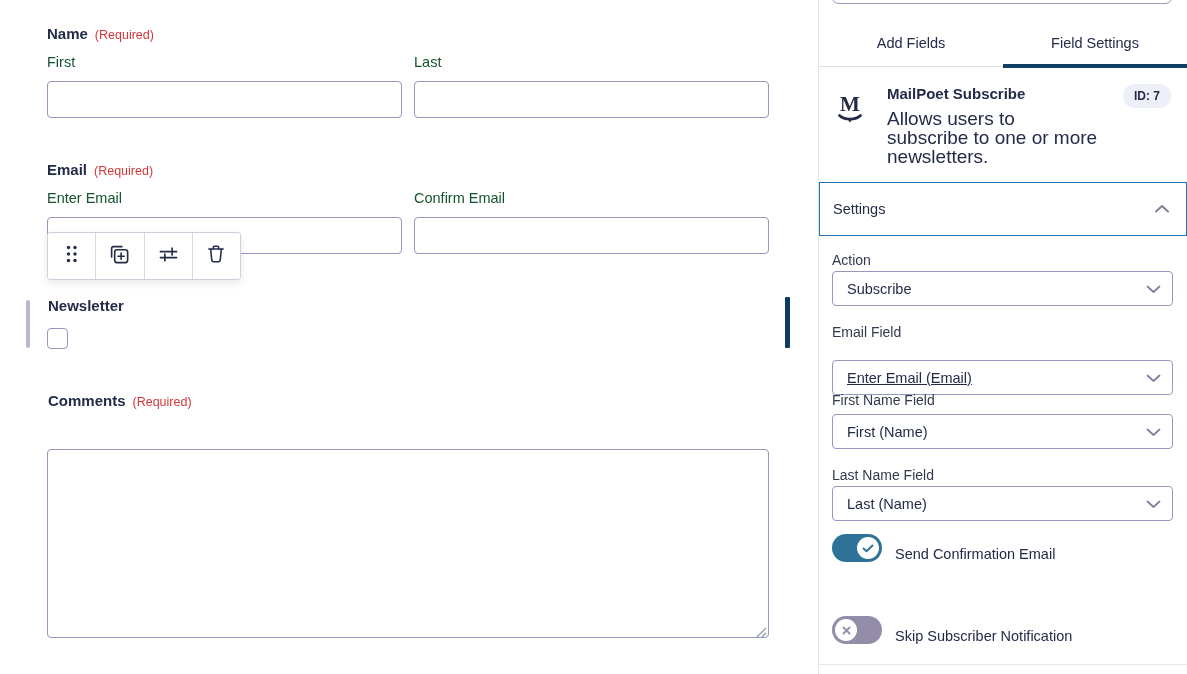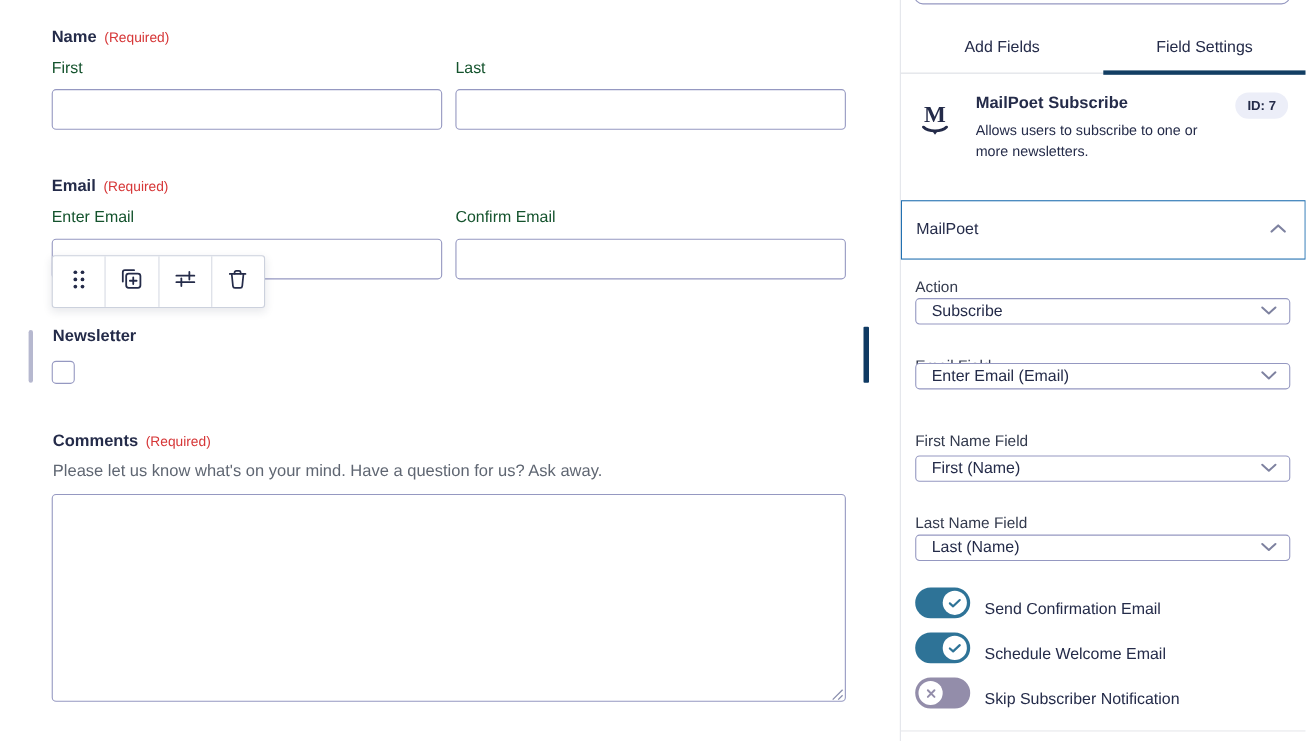--- a/index.html
+++ b/index.html
@@ -44,32 +44,32 @@
           align-items:flex-end; border-bottom:1px solid #dcdee4; }
   .tab { flex:1; text-align:center; font-size:14.5px; color:#242b49; padding-bottom:15px;
          position:relative; cursor:pointer; }
   .tab.active::after { content:""; position:absolute; left:0; right:0; bottom:-2px; height:4px;
                        background:#123e63; }
 
   .finfo-logo { position:absolute; left:16px; top:94px; width:30px; height:32px; text-align:center; }
   .finfo-logo .m { font-family:"Liberation Serif","DejaVu Serif",serif; font-weight:700;
                    font-size:21px; line-height:20px; color:#242b49; }
   .finfo-title { position:absolute; left:68px; top:85px; font-size:15px; font-weight:700; color:#242b49; }
-  .finfo-desc { position:absolute; left:68px; top:109px; width:212px; font-size:13px;
+  .finfo-desc { position:absolute; left:68px; top:109px; width:212px; font-size:19px;
                 line-height:19px; color:#242b49; }
   .id-badge { position:absolute; right:16px; top:84px; background:#eceef8; color:#242b49;
               font-size:12px; font-weight:700; border-radius:13px; padding:5px 11px; }
 
   .accordion { position:absolute; left:0; top:182px; width:368px; height:54px; background:#fff;
                border:1.5px solid #2271b1; display:flex; align-items:center;
                justify-content:space-between; padding:0 16px 0 13px; cursor:pointer; }
   .accordion .ttl { font-size:14.5px; color:#242b49; }
 
   .set-label { position:absolute; left:13px; font-size:14px; color:#333a4d; white-space:nowrap; }
-  .select { position:absolute; left:13px; width:341px; height:24px; border:1px solid #9598c1;
+  .select { position:absolute; left:13px; width:341px; height:35px; border:1px solid #9598c1;
             border-radius:4px; background:#fff; display:flex; align-items:center;
             padding:0 34px 0 14px; font-size:14.5px; color:#242b49; cursor:pointer; }
   .select .chev { position:absolute; right:11px; top:50%; transform:translateY(-50%); }
 
   .toggle-row { position:absolute; left:13px; display:flex; align-items:flex-end; gap:13px; }
   .toggle { position:relative; width:50px; height:28px; border-radius:14px; cursor:pointer; flex:0 0 auto; }
   .toggle.on { background:#2e7397; }
   .toggle.off { background:#938daa; }
   .knob { position:absolute; top:3px; width:22px; height:22px; border-radius:50%; background:#fff;
           display:flex; align-items:center; justify-content:center; }
@@ -145,21 +145,20 @@
     </div>
 
     <div class="abs sel-left-bar"></div>
     <div class="abs fld-label" style="left:48px; top:297px; font-weight:600;">Newsletter</div>
     <div class="abs checkbox"></div>
     <div class="abs sel-right-bar"></div>
 
     <div class="abs" style="left:48px; top:392px;">
       <span class="fld-label">Comments</span><span class="req">(Required)</span>
     </div>
-    <div class="abs desc" style="left:48px; top:420px;">Please let us know what's on your mind. Have a question for us? Ask away.</div>
     <textarea class="abs bigta" style="left: 47px; top: 449px;"></textarea>
     <span class="resize-corner">
       <svg width="11" height="11" viewBox="0 0 11 11">
         <path d="M10 1 L1 10 M10 6 L6 10" stroke="#8a8fae" stroke-width="1.2" fill="none"></path>
       </svg>
     </span>
   </div>
 
   <div class="sidebar">
 
@@ -175,40 +174,40 @@
       <svg width="26" height="10" viewBox="0 0 26 10" style="display:block; margin:0 auto;">
         <path d="M2.5 1.5 C 7 6.2, 19 6.2, 23.5 1.5" stroke="#242b49" stroke-width="2.6" fill="none" stroke-linecap="round"></path>
         <path d="M10.5 5.2 L13 8.6 L15.5 5.2 Z" fill="#242b49"></path>
       </svg>
     </div>
     <div class="finfo-title">MailPoet Subscribe</div>
     <div class="id-badge">ID: 7</div>
     <div class="finfo-desc">Allows users to subscribe to one or more newsletters.</div>
 
     <div class="accordion">
-      <span class="ttl">MailPoet</span>
+      <span class="ttl">Settings</span>
       <span>
         <svg width="16" height="10" viewBox="0 0 16 10" fill="none" stroke="#7e82a0" stroke-width="2" stroke-linecap="round" stroke-linejoin="round">
           <path d="M2 7.5 L8 2 L14 7.5"></path>
         </svg>
       </span>
     </div>
 
     <div class="set-label" style="top:252px;">Action</div>
     <div class="select" style="top:271px;">
       <span>Subscribe</span>
       <span class="chev">
         <svg width="15" height="9" viewBox="0 0 15 9" fill="none" stroke="#7e82a0" stroke-width="1.8" stroke-linecap="round" stroke-linejoin="round">
             <path d="M1.5 1.5 L7.5 7 L13.5 1.5"></path>
           </svg>
       </span>
     </div>
 
     <div class="set-label" style="top:324px;">Email Field</div>
-    <div class="select" style="top:330px;">
+    <div class="select" style="top:360px;text-decoration:underline;">
       <span>Enter Email (Email)</span>
       <span class="chev">
         <svg width="15" height="9" viewBox="0 0 15 9" fill="none" stroke="#7e82a0" stroke-width="1.8" stroke-linecap="round" stroke-linejoin="round">
             <path d="M1.5 1.5 L7.5 7 L13.5 1.5"></path>
           </svg>
       </span>
     </div>
 
     <div class="set-label" style="top:392px;">First Name Field</div>
     <div class="select" style="top:414px;">
@@ -234,30 +233,20 @@
       <div class="toggle on">
         <span class="knob">
           <svg width="12" height="9" viewBox="0 0 12 9" fill="none" stroke="#2e7397" stroke-width="2" stroke-linecap="round" stroke-linejoin="round">
               <path d="M1.5 4.5 L4.5 7.2 L10.5 1.5"></path>
             </svg>
         </span>
       </div>
       <span class="tog-label">Send Confirmation Email</span>
     </div>
 
-    <div class="toggle-row" style="top:575px;">
-      <div class="toggle on">
-        <span class="knob">
-          <svg width="12" height="9" viewBox="0 0 12 9" fill="none" stroke="#2e7397" stroke-width="2" stroke-linecap="round" stroke-linejoin="round">
-              <path d="M1.5 4.5 L4.5 7.2 L10.5 1.5"></path>
-            </svg>
-        </span>
-      </div>
-      <span class="tog-label">Schedule Welcome Email</span>
-    </div>
 
     <div class="toggle-row" style="top:616px;">
       <div class="toggle off">
         <span class="knob">
           <svg width="9" height="9" viewBox="0 0 9 9" fill="none" stroke="#938daa" stroke-width="1.8" stroke-linecap="round">
               <path d="M1.5 1.5 L7.5 7.5 M7.5 1.5 L1.5 7.5"></path>
             </svg>
         </span>
       </div>
       <span class="tog-label">Skip Subscriber Notification</span>

